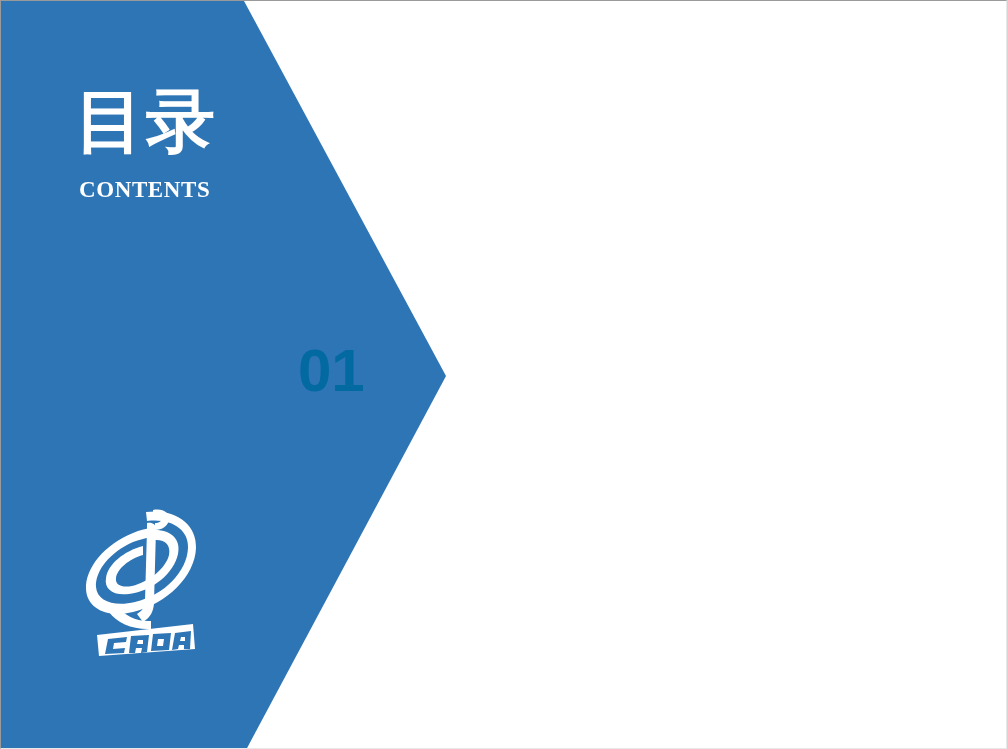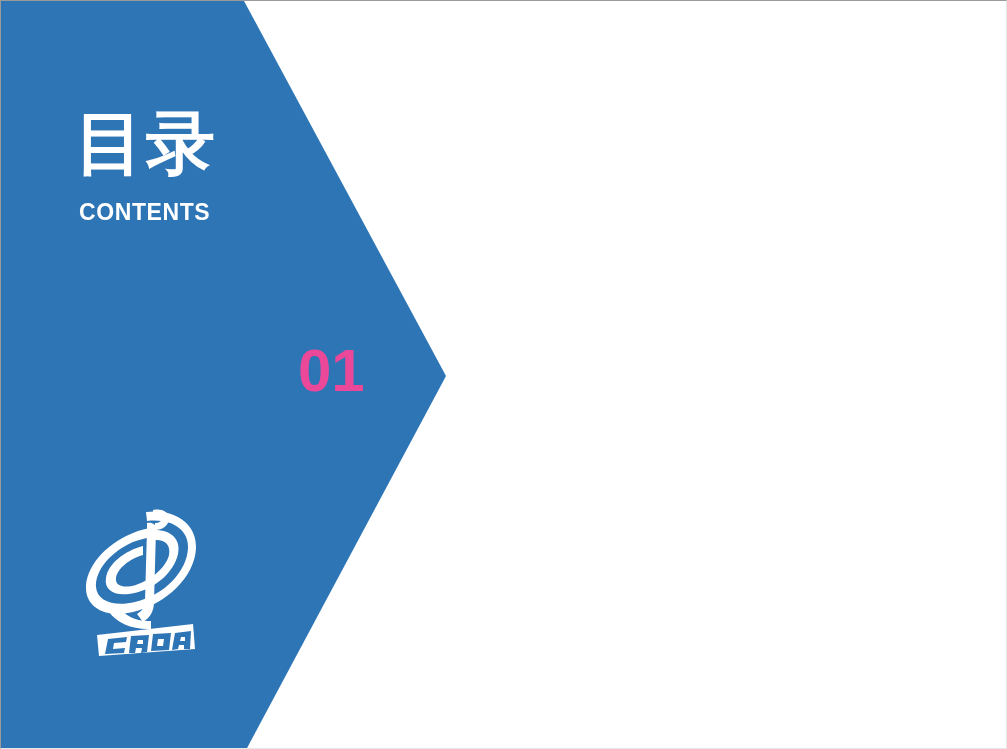--- a/index.html
+++ b/index.html
@@ -33,22 +33,23 @@
     height: 749px;
     background: #2E75B6;
     -webkit-clip-path: polygon(0 0, 243px 0, 445px 375px, 245px 749px, 0 749px);
     clip-path: polygon(0 0, 243px 0, 445px 375px, 245px 749px, 0 749px);
   }
 
   
   .heading-block {
     position: absolute;
     left: 74px;
-    top: 108px;
+    top: 86px;
     width: 300px;
+    font-family: Liberation Serif, serif;
   }
   .heading-cn {
     font-size: 69px;
     line-height: 1.02;
     font-weight: bold;
     color: #ffffff;
     letter-spacing: 2px;
     margin: 0;
     white-space: nowrap;
   }
@@ -61,21 +62,21 @@
     white-space: nowrap;
   }
 
   
   .section-number {
     position: absolute;
     left: 297px;
     top: 340px;
     font-size: 60px;
     font-weight: bold;
-    color: #ec4899;
+    color: #0369a1;
     letter-spacing: 0px;
     line-height: 1;
   }
 
   
   .section-title {
     position: absolute;
     left: 498px;
     top: 345px;
     font-size: 46px;

